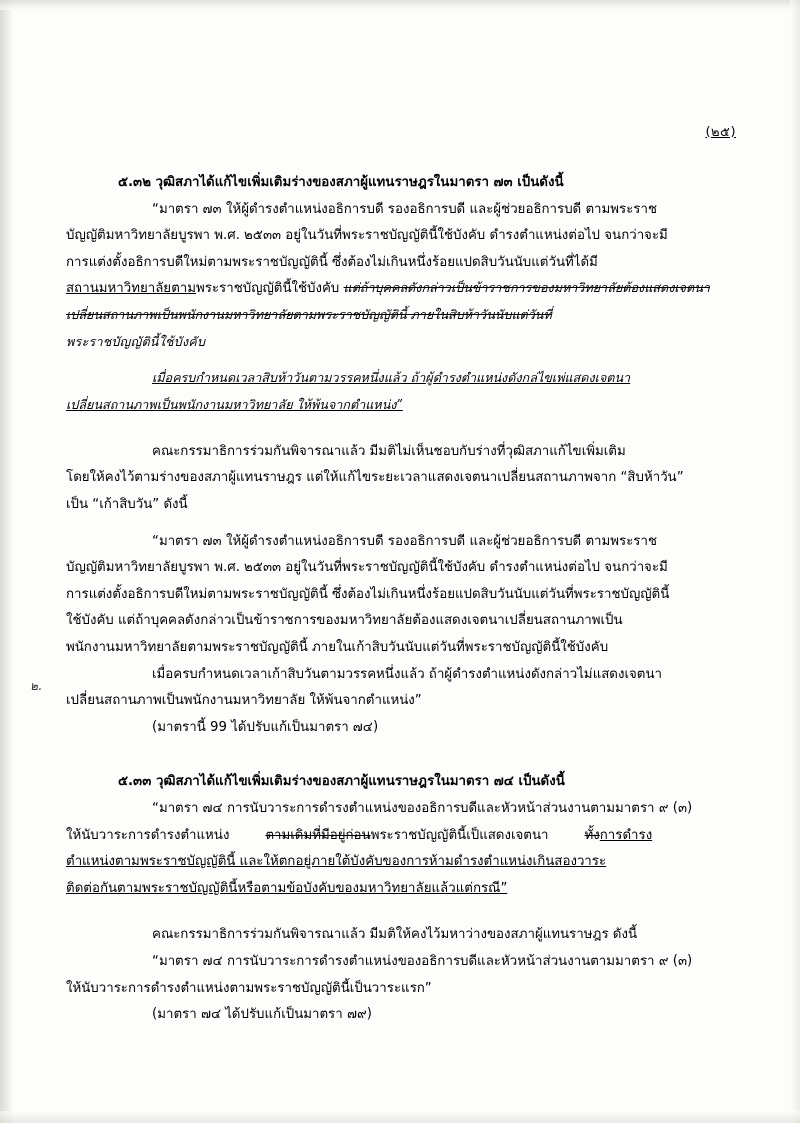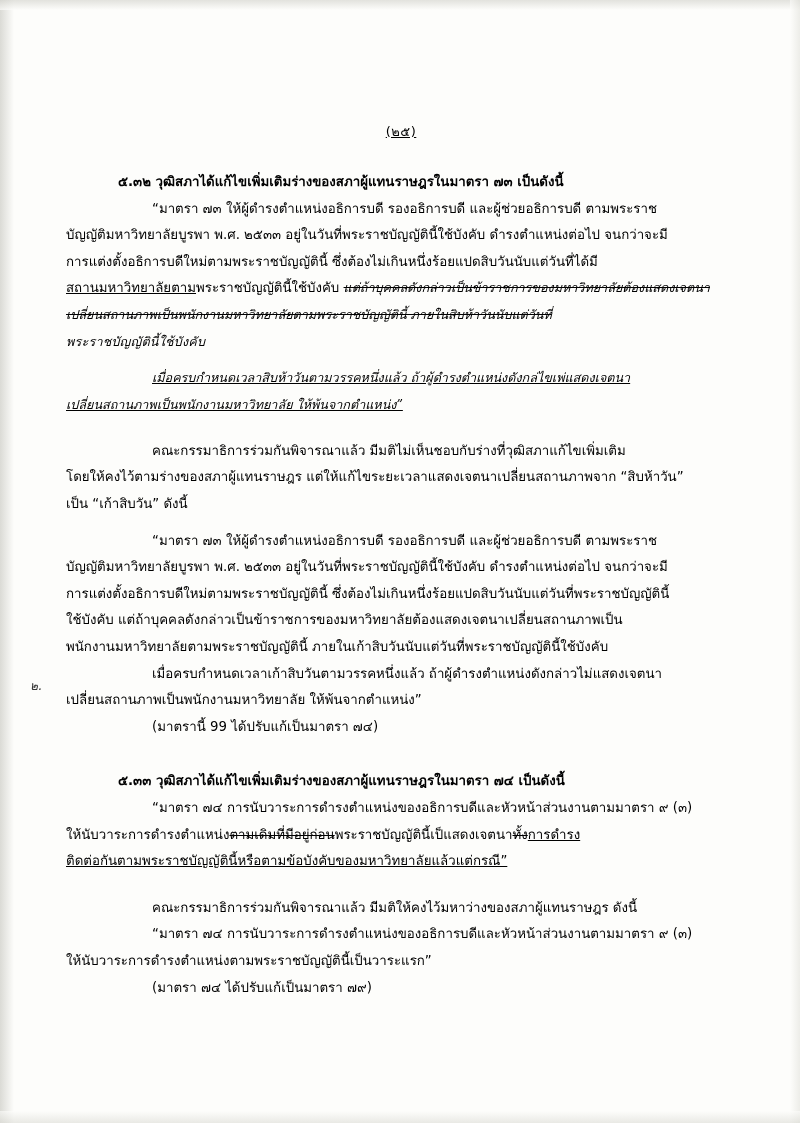--- a/index.html
+++ b/index.html
@@ -56,21 +56,21 @@
     position: absolute;
     left: 66px;
     top: 120px;
     width: 670px;
     font-size: 13.3px;
     line-height: 1.85;
     text-align: left;
   }
 
   .page-number {
-    text-align: center;
+    text-align: right;
     font-size: 13px;
     margin-bottom: 26px;
     letter-spacing: .5px;
     text-decoration: underline;
   }
 
   p {
     margin: 0 0 0 0;
   }
 
@@ -82,20 +82,21 @@
   .gap-md { height: 20px; }
   .gap-lg { height: 28px; }
 
   .bold { font-weight: bold; }
 
   .u { text-decoration: underline; }
 
   .strike {
     text-decoration: line-through;
     text-decoration-thickness: 1px;
+    padding-left: 36px;
   }
 
   
   .hand {
     font-family: "DejaVu Serif", serif;
     font-style: italic;
     font-size: 12.6px;
     letter-spacing: .2px;
   }
   .hand-strike {
@@ -192,20 +193,23 @@
     <div class="gap-lg"></div>
 
     <p class="indent-1 bold block">๕.๓๓  วุฒิสภาได้แก้ไขเพิ่มเติมร่างของสภาผู้แทนราษฎรในมาตรา ๗๔ เป็นดังนี้</p>
 
     <p class="indent-2 block">“มาตรา ๗๔  การนับวาระการดำรงตำแหน่งของอธิการบดีและหัวหน้าส่วนงานตามมาตรา ๙ (๓)</p>
 
     <p class="block">
       <span>ให้นับวาระการดำรงตำแหน่ง</span><span class="strike">ตามเดิมที่มีอยู่ก่อน</span><span>พระราชบัญญัตินี้เป็แสดงเจตนา</span><span class="strike">ทั้ง</span><span class="u">การดำรง</span>
     </p>
     <p class="block">
+      <span class="u">ตำแหน่งตามพระราชบัญญัตินี้  และให้ตกอยู่ภายใต้บังคับของการห้ามดำรงตำแหน่งเกินสองวาระ</span>
+    </p>
+    <p class="block">
       <span class="u">ติดต่อกันตามพระราชบัญญัตินี้หรือตามข้อบังคับของมหาวิทยาลัยแล้วแต่กรณี”</span>
     </p>
 
     <div class="gap-md"></div>
 
     <p class="indent-2 block">คณะกรรมาธิการร่วมกันพิจารณาแล้ว มีมติให้คงไว้มหาว่างของสภาผู้แทนราษฎร ดังนี้</p>
 
     <p class="indent-2 block">“มาตรา ๗๔  การนับวาระการดำรงตำแหน่งของอธิการบดีและหัวหน้าส่วนงานตามมาตรา ๙ (๓)</p>
     <p class="block">ให้นับวาระการดำรงตำแหน่งตามพระราชบัญญัตินี้เป็นวาระแรก”</p>
 

